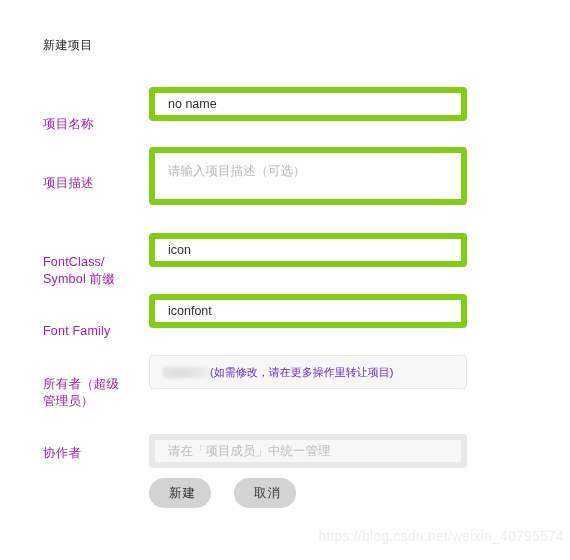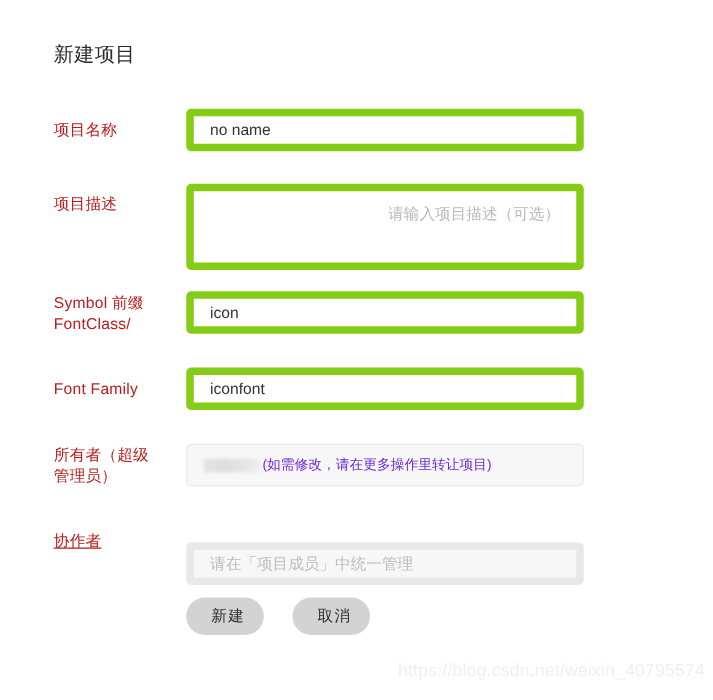--- a/index.html
+++ b/index.html
@@ -19,41 +19,42 @@
   .page {
     position: absolute;
     inset: 0;
   }
 
   
   .form-title {
     position: absolute;
     left: 43px;
     top: 34px;
-    font-size: 16px;
+    font-size: 12px;
     line-height: 22px;
     color: #2b2b2b;
     letter-spacing: 0.4px;
     white-space: nowrap;
   }
 
   
   .form-row {
     position: absolute;
     left: 0;
     width: 570px;
   }
   .row-label {
     position: absolute;
     left: 43px;
     width: 100px;
     font-size: 12.5px;
     line-height: 17px;
-    color: #b91c1c;
+    color: #a21caf;
     letter-spacing: 0.2px;
+    margin-top: 20px;
   }
   .field-wrap {
     position: absolute;
     left: 149px;
     width: 318px;
   }
 
   .field {
     box-sizing: border-box;
     width: 100%;
@@ -65,25 +66,24 @@
     color: #333333;
     padding: 0 13px;
     outline: none;
     display: block;
   }
   .field.single {
     height: 34px;
     line-height: 32px;
   }
   .field.area {
-    height: 69px;
+    height: 58px;
     padding: 9px 13px;
     line-height: 18px;
     resize: none;
-    text-align: right;
   }
   .field.disabled {
     background: #f7f7f7;
     border-color: #e8e8e8;
     color: #b8b8b8;
     margin-top: 18px;
   }
   .field::placeholder {
     color: #bcbcbc;
   }
@@ -176,22 +176,22 @@
 
   <div class="form-row" style="top:147px;">
     <div class="row-label" style="top:8px;">项目描述</div>
     <div class="field-wrap" style="top:0;">
       <textarea class="field area" placeholder="请输入项目描述（可选）" style=""></textarea>
     </div>
   </div>
 
   <div class="form-row" style="top:233px;">
     <div class="row-label" style="top:1px;">
+      <div>FontClass/</div>
       <div>Symbol 前缀</div>
-      <div>FontClass/</div>
     </div>
     <div class="field-wrap" style="top:0;">
       <input class="field single" type="text" value="icon" style="">
     </div>
   </div>
 
   <div class="form-row" style="top:294px;">
     <div class="row-label" style="top:9px;">Font Family</div>
     <div class="field-wrap" style="top:0;">
       <input class="field single" type="text" value="iconfont" style="">
@@ -205,21 +205,21 @@
     </div>
     <div class="field-wrap" style="top:0;">
       <div class="owner-box">
         <span class="owner-redacted"></span>
         <span class="owner-hint">(如需修改，请在更多操作里转让项目)</span>
       </div>
     </div>
   </div>
 
   <div class="form-row" style="top:416px;">
-    <div class="row-label" style="top:9px;text-decoration:underline;">协作者</div>
+    <div class="row-label" style="top:9px;">协作者</div>
     <div class="field-wrap" style="top:0;">
       <input class="field single disabled" type="text" disabled="" placeholder="请在「项目成员」中统一管理" style="">
     </div>
   </div>
 
   <div class="btn-row">
     <button class="btn">新建</button>
     <button class="btn">取消</button>
   </div>
 

